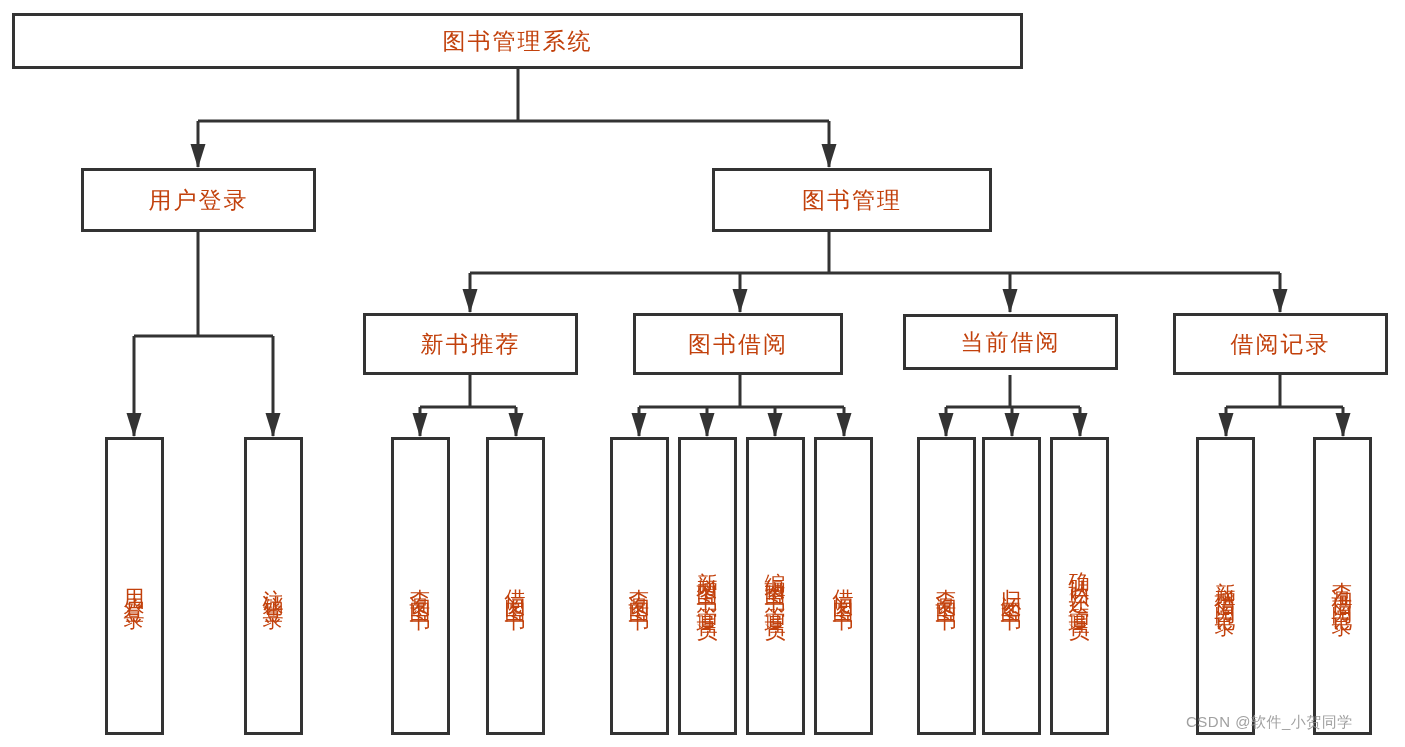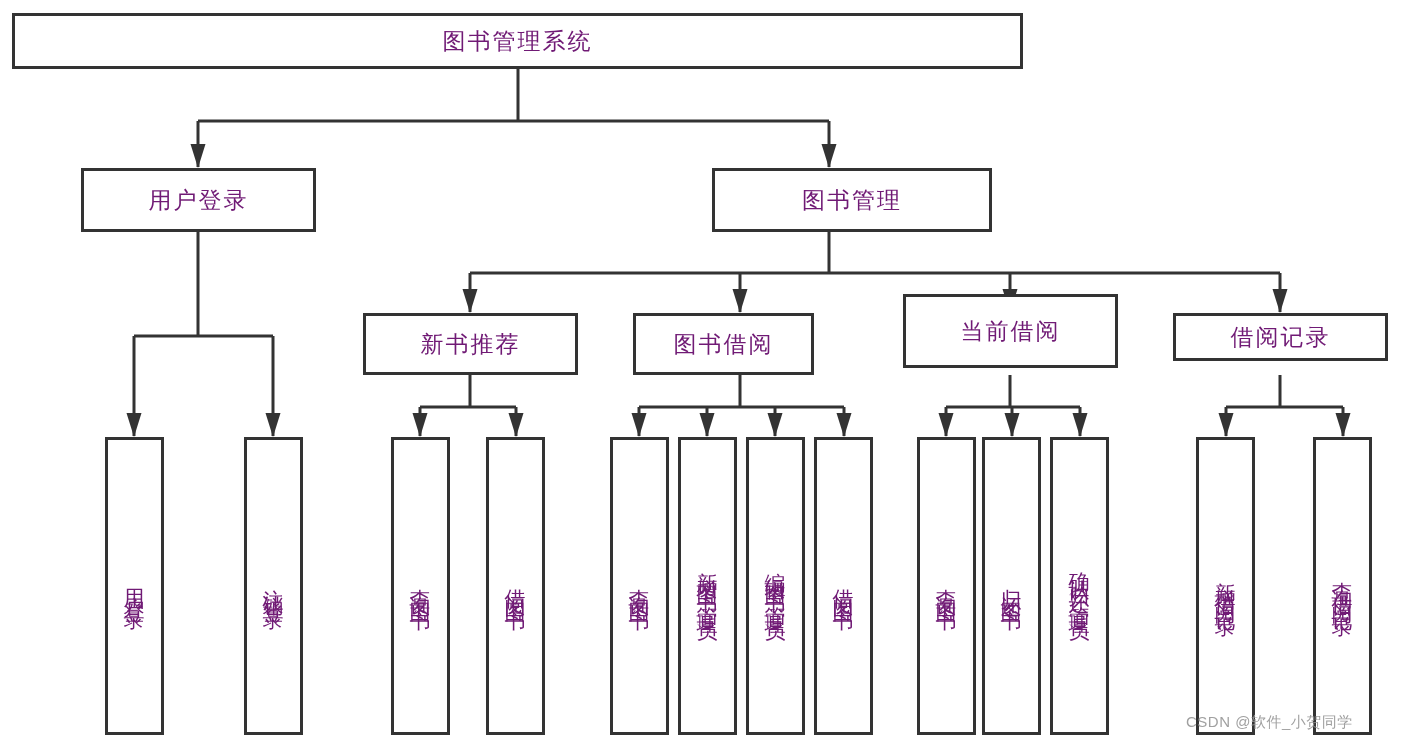--- a/index.html
+++ b/index.html
@@ -17,21 +17,21 @@
     width: 1405px; height: 747px;
   }
   .node {
     position: absolute;
     box-sizing: border-box;
     border: 3px solid #333333;
     background: #ffffff;
     display: flex;
     align-items: center;
     justify-content: center;
-    color: #701a75;
+    color: #c2410c;
   }
   .h-node { font-size: 23px; letter-spacing: 2px; white-space: nowrap; }
   .v-node .v-label {
     writing-mode: vertical-rl;
     text-orientation: mixed;
     font-size: 21px;
     letter-spacing: 7px;
     line-height: 1;
     white-space: nowrap;
   }
@@ -96,27 +96,27 @@
   <div class="node h-node" style="left:81px; top:168px; width:235px; height:64px;">
     <span>用户登录</span>
   </div>
   <div class="node h-node" style="left:712px; top:168px; width:280px; height:64px;">
     <span>图书管理</span>
   </div>
 
   <div class="node h-node" style="left:363px; top:313px; width:215px; height:62px;text-align:center;">
     <span>新书推荐</span>
   </div>
-  <div class="node h-node" style="left:633px; top:313px; width:181px; height:62px;">
+  <div class="node h-node" style="left:633px; top:313px; width:210px; height:62px;">
     <span>图书借阅</span>
   </div>
-  <div class="node h-node" style="left:903px; top:294px; width:215px; height:74px;">
+  <div class="node h-node" style="left:903px; top:314px; width:215px; height:56px;">
     <span>当前借阅</span>
   </div>
-  <div class="node h-node" style="left:1173px; top:313px; width:215px; height:48px;">
+  <div class="node h-node" style="left:1173px; top:313px; width:215px; height:62px;">
     <span>借阅记录</span>
   </div>
 
   <div class="node v-node" style="left:105px; top:437px; width:59px; height:298px;">
     <span class="v-label">用户登录</span>
   </div>
   <div class="node v-node" style="left:244px; top:437px; width:59px; height:298px;">
     <span class="v-label">注销登录</span>
   </div>
 

